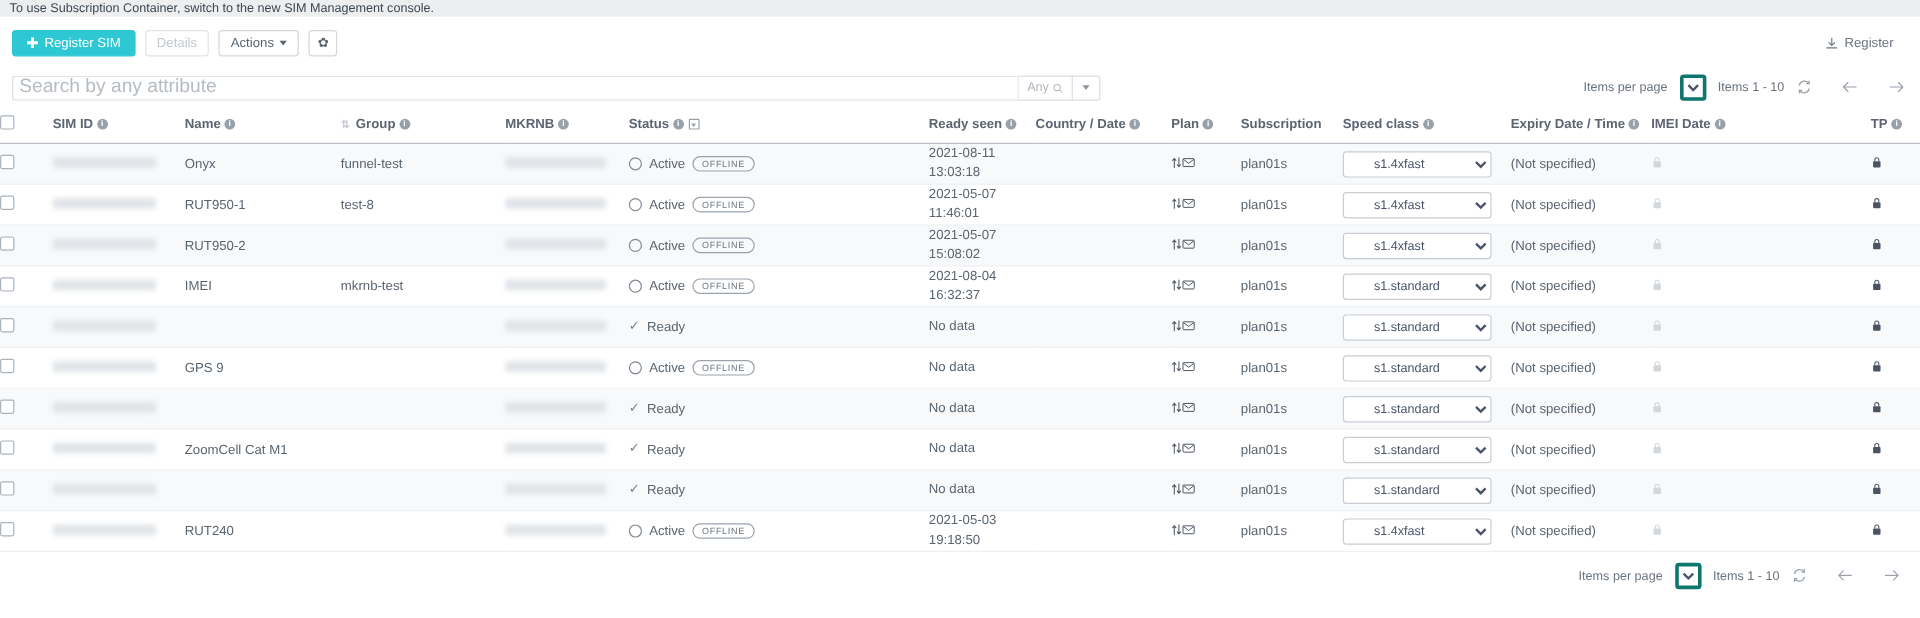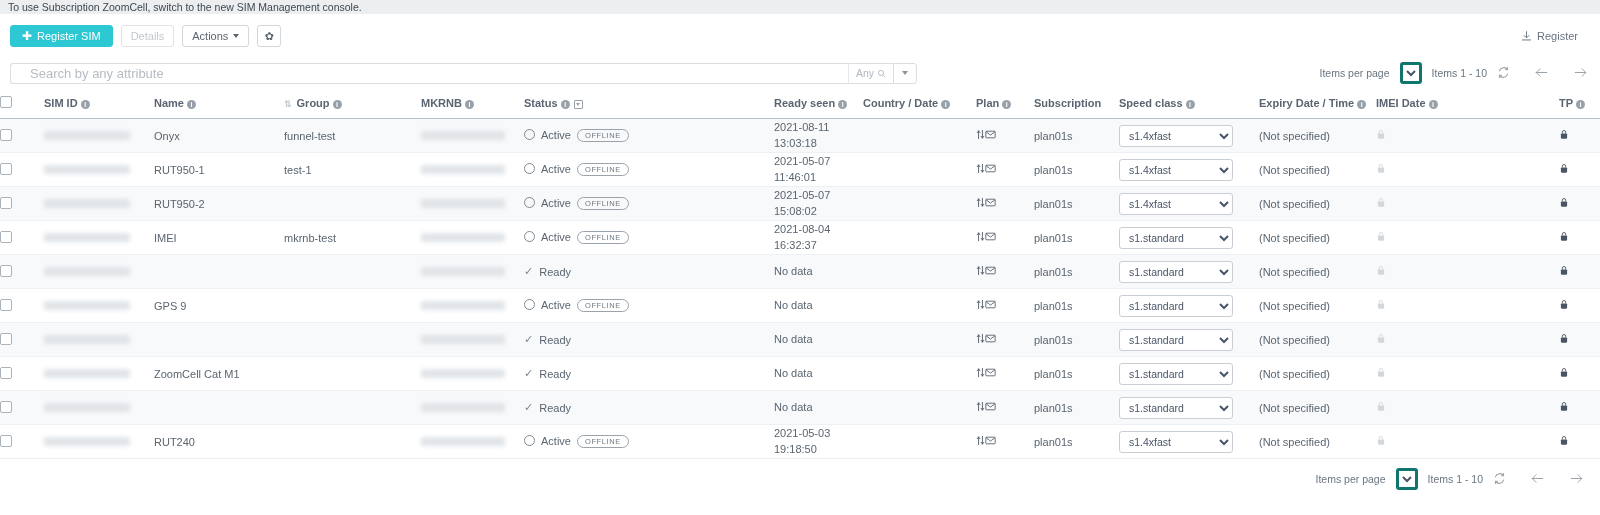--- a/index.html
+++ b/index.html
@@ -84,22 +84,22 @@
   .search-wrap {
     display: flex; align-items: stretch;
     height: 21px;
     flex: 0 0 auto;
   }
   .search-input {
     width: 838px; height: 21px;
     border: 1px solid #d9dee3;
     border-right: none;
     border-radius: 3px 0 0 3px;
-    padding: 0 19px;
-    font-size: 13px;
+    padding: 0 5px;
+    font-size: 16px;
     color: #4a5568;
     outline: none;
     font-family: "Liberation Sans", sans-serif;
     background: #fff;
   }
   .search-input::placeholder { color: #b5bcc3; }
   .search-any {
     border: 1px solid #d9dee3;
     border-left: 1px solid #e6eaee;
     border-right: none;
@@ -207,21 +207,21 @@
   .redacted {
     display: inline-block;
     height: 9px;
     border-radius: 2px;
     background: #dfe3e7;
     filter: blur(2px);
     opacity: .95;
   }
 
   
-  .status-cell { display: flex; align-items: flex-start; gap: 6px; }
+  .status-cell { display: flex; align-items: center; gap: 6px; }
   .ring {
     width: 11px; height: 11px;
     border: 1.3px solid #808a94;
     border-radius: 50%;
     display: inline-block;
     flex: 0 0 auto;
   }
   .check { color: #7b858f; font-size: 11px; line-height: 1; }
   .pill {
     border: 1px solid #9aa3ac;
@@ -232,46 +232,46 @@
     padding: 1.5px 7px 1.5px 7px;
     line-height: 1;
     display: inline-block;
   }
 
   .stamp { line-height: 1.45; font-size: 10.5px; color: #5a6570; }
 
   .plan-icons { color: #4d5560; font-size: 11px; letter-spacing: 1px; }
 
   select.speed {
-    width: 114px; height: 22px;
+    width: 124px; height: 22px;
     border: 1px solid #c8ced4;
     border-radius: 3px;
     background: #fff;
     font-size: 10.5px;
     color: #4a5568;
     font-family: "Liberation Sans", sans-serif;
-    padding-left: 5px;
+    padding-left: 21px;
     cursor: pointer;
   }
 
   .lock-dim { color: #d2d7dc; font-size: 11px; }
   .lock-dark { color: #4a5462; font-size: 11px; }
 
   .pad-l { padding-left: 14px; }
   .bottom-pager {
     height: 40px;
     display: flex; align-items: center; justify-content: flex-end;
     padding-right: 14px;
   }
 </style>
 </head>
 <body>
 
 <div class="notice-bar">
-  <span>To use Subscription ZoomCell, switch to the new SIM Management console.</span>
+  <span>To use Subscription Container, switch to the new SIM Management console.</span>
 </div>
 
 <div class="toolbar">
   <button class="btn btn-primary">
     <span class="plus">✚</span>
     <span>Register SIM</span>
   </button>
   <button class="btn btn-disabled">
     <span>Details</span>
   </button>
@@ -429,21 +429,21 @@
             </svg></span></td>
     <td><span class="lock-dark"><svg width="10" height="11" viewBox="0 0 14 16">
               <rect x="2.5" y="6.5" width="9" height="7.5" rx="1.2" fill="#4a5462"></rect>
               <path d="M4.6 6.5V4.6a2.4 2.4 0 0 1 4.8 0v1.9" stroke="#4a5462" stroke-width="1.3" fill="none"></path>
             </svg></span></td>
   </tr>
       <tr class="data-row">
     <td class="pad-l"><span class="cb"></span></td>
     <td><span class="redacted" style="width:86px"></span></td>
     <td>RUT950-1</td>
-    <td>test-1</td>
+    <td>test-8</td>
     <td><span class="redacted" style="width:84px"></span></td>
     <td>
       <div class="status-cell">
             <span class="ring"></span>
             <span>Active</span>
             <span class="pill">OFFLINE</span>
           </div>
     </td>
     <td class="stamp">2021-05-07<br>11:46:01</td>
     <td></td>

